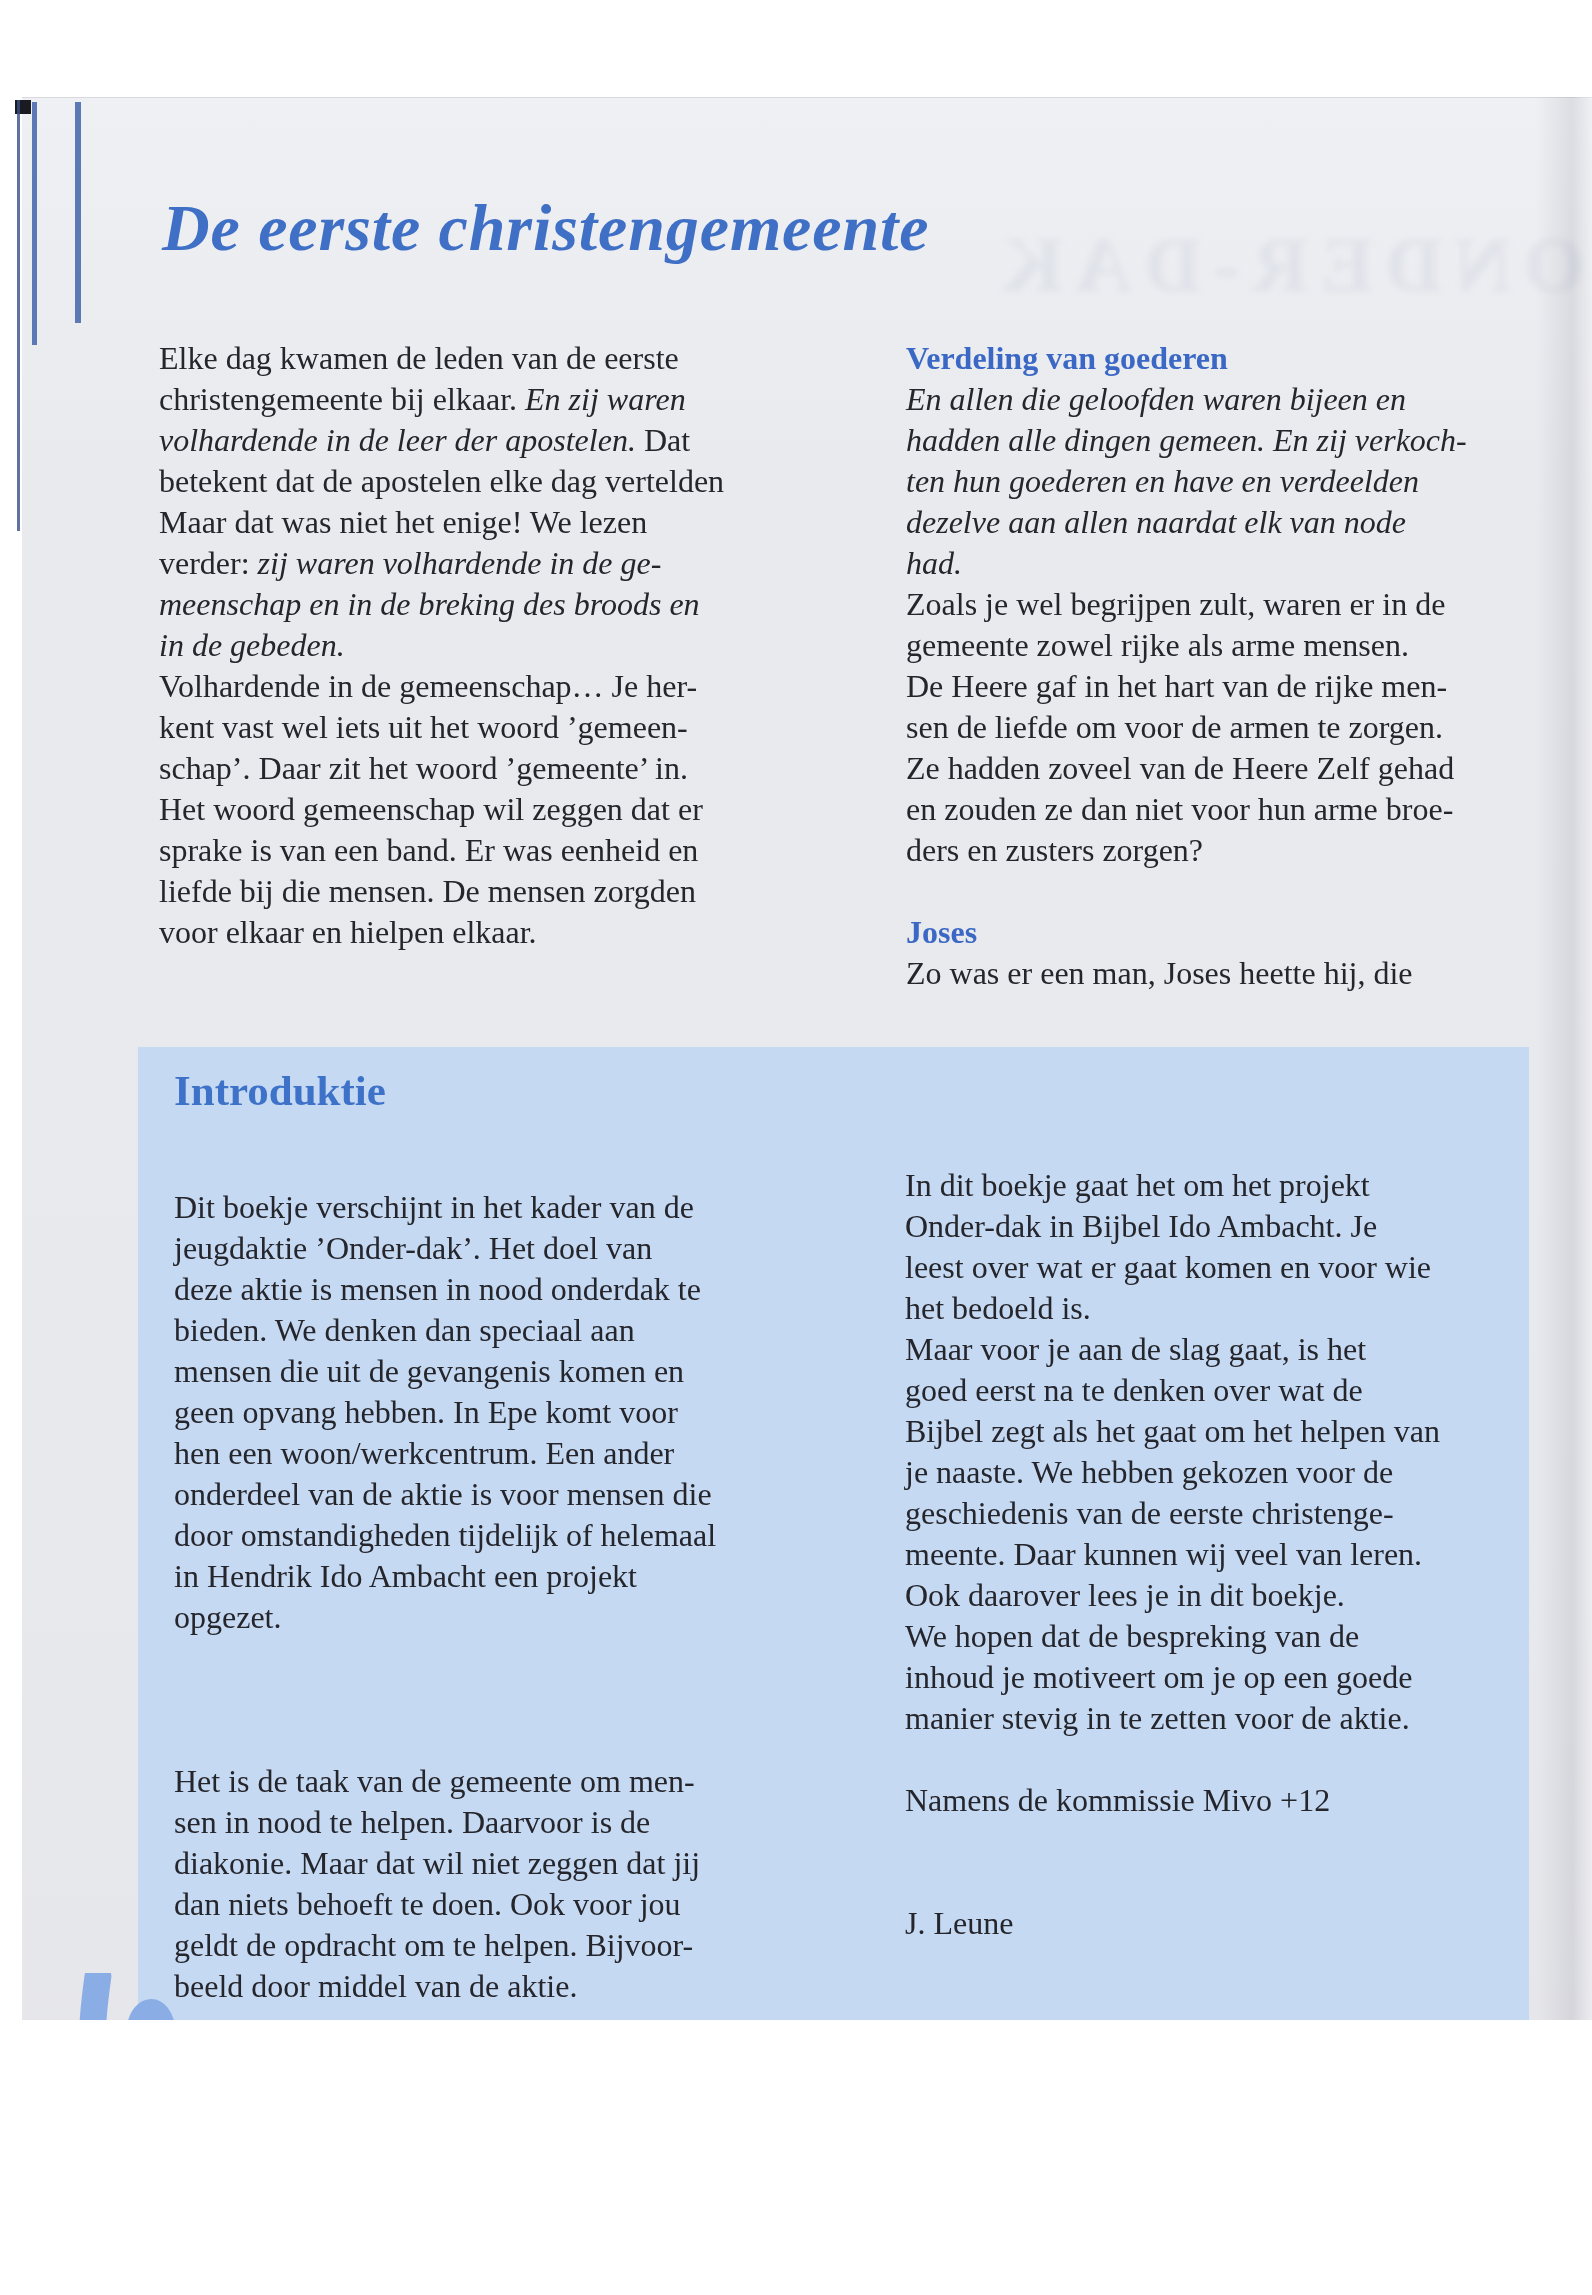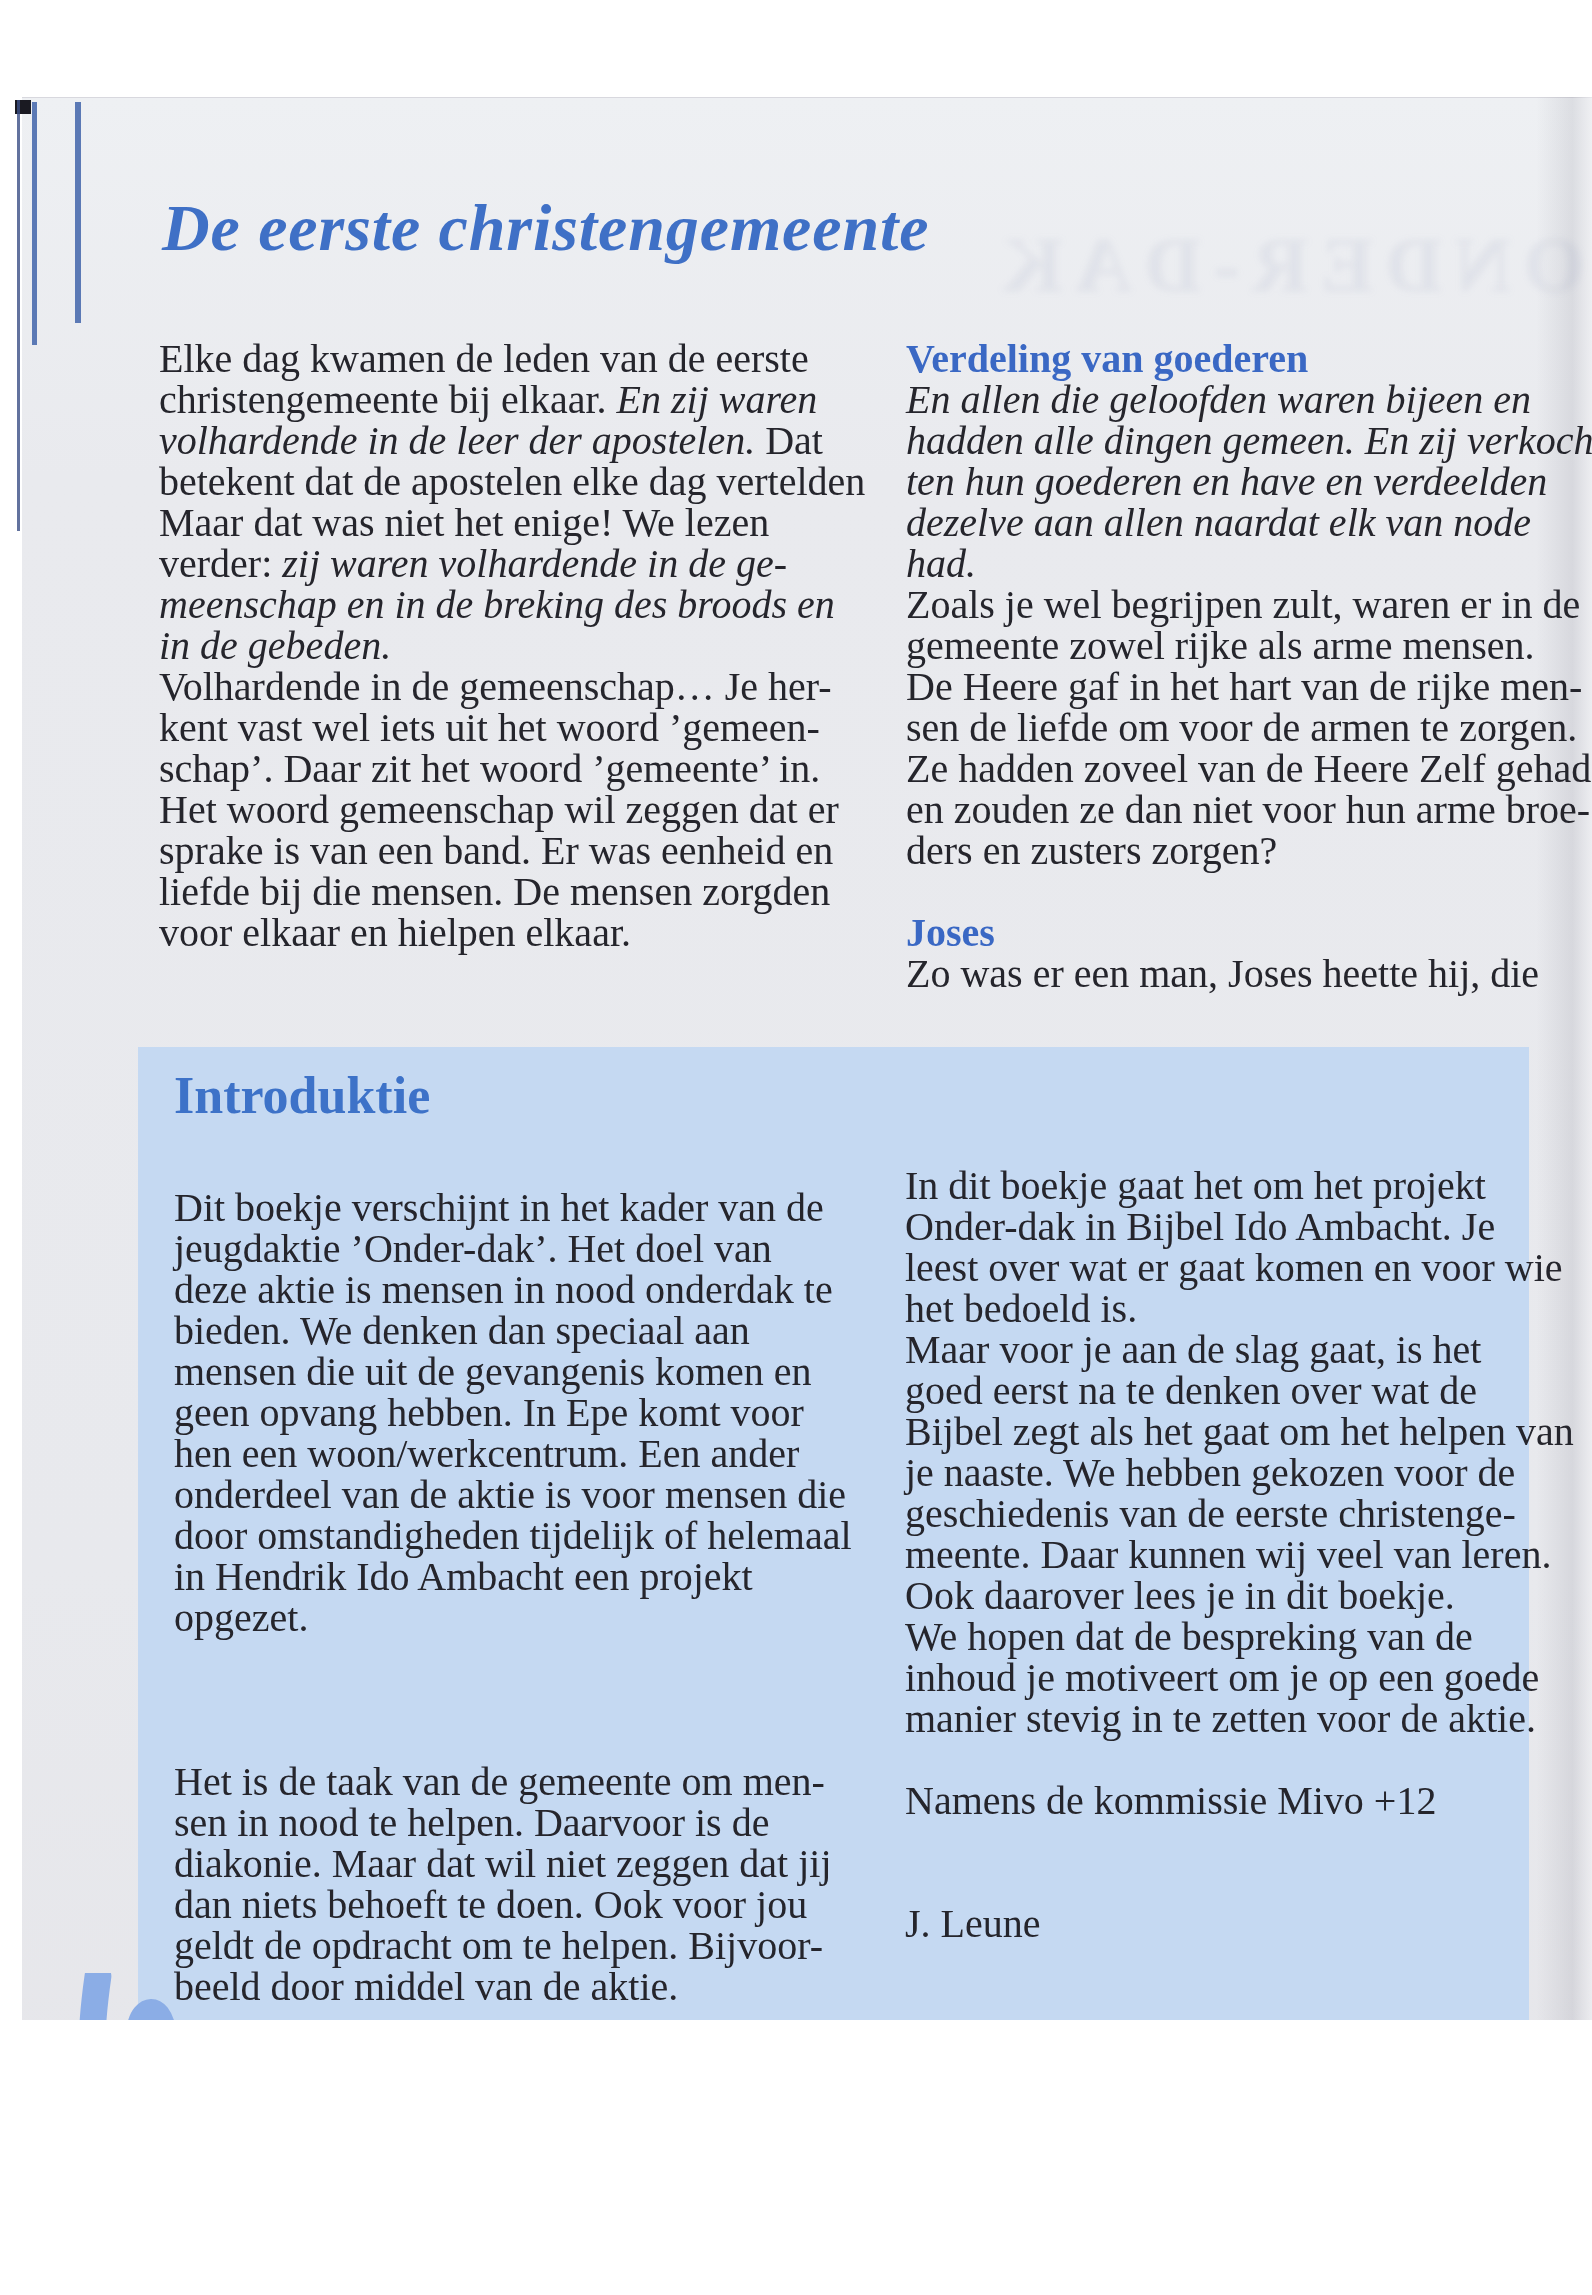--- a/index.html
+++ b/index.html
@@ -18,29 +18,29 @@
         background:linear-gradient(90deg,rgba(0,0,0,0) 0%,rgba(60,60,80,0.10) 55%,rgba(250,250,252,0.9) 100%);}
   
   .spine-a{position:absolute;left:1.7px;top:100px;width:3.5px;height:431px;background:#3b4f86;opacity:.8;}
   .spine-b{position:absolute;left:17.3px;top:102px;width:5.2px;height:243px;background:#5b79b5;}
   .spine-c{position:absolute;left:60px;top:102px;width:6px;height:221px;background:#5b79b5;}
   .spine-corner{position:absolute;left:0;top:100px;width:15.5px;height:14px;background:#1a1a22;}
   
   .doc-title{position:absolute;left:147px;top:190px;font-size:66px;font-weight:bold;font-style:italic;
              color:var(--title-blue);letter-spacing:0.9px;white-space:nowrap;}
   
-  .col{position:absolute;font-size:40px;line-height:41px;white-space:nowrap;}
+  .col{position:absolute;font-size:32px;line-height:41px;white-space:nowrap;}
   .line{height:41px;}
   .it{font-style:italic;}
   .hd{color:var(--heading-blue);font-weight:bold;}
   .col-main-left{left:144px;top:338px;width:690px;}
   .col-main-right{left:891px;top:338px;width:690px;}
   
   .intro-box{position:absolute;left:123px;top:1047px;width:1391px;height:992px;background:var(--box-blue);}
-  .intro-heading{position:absolute;left:36px;top:19px;font-size:52px;font-weight:bold;color:#3d72c8;}
+  .intro-heading{position:absolute;left:36px;top:19px;font-size:43px;font-weight:bold;color:#3d72c8;}
   .col-intro-left{left:36px;top:140px;width:708px;}
   .col-intro-right{left:767px;top:118px;width:621px;}
   .intro-box .col{position:absolute;}
   
   .ghost{position:absolute;font-weight:bold;transform:scaleX(-1);pointer-events:none;}
   .ghost-top{left:949px;top:220px;width:621px;font-size:79px;letter-spacing:12px;
              color:rgba(110,125,165,0.09);filter:blur(3.5px);}
   .ghost-bottom{left:259px;top:2083px;width:984px;font-size:38px;text-align:center;
              color:rgba(95,110,150,0.28);filter:blur(1.7px);}
   

